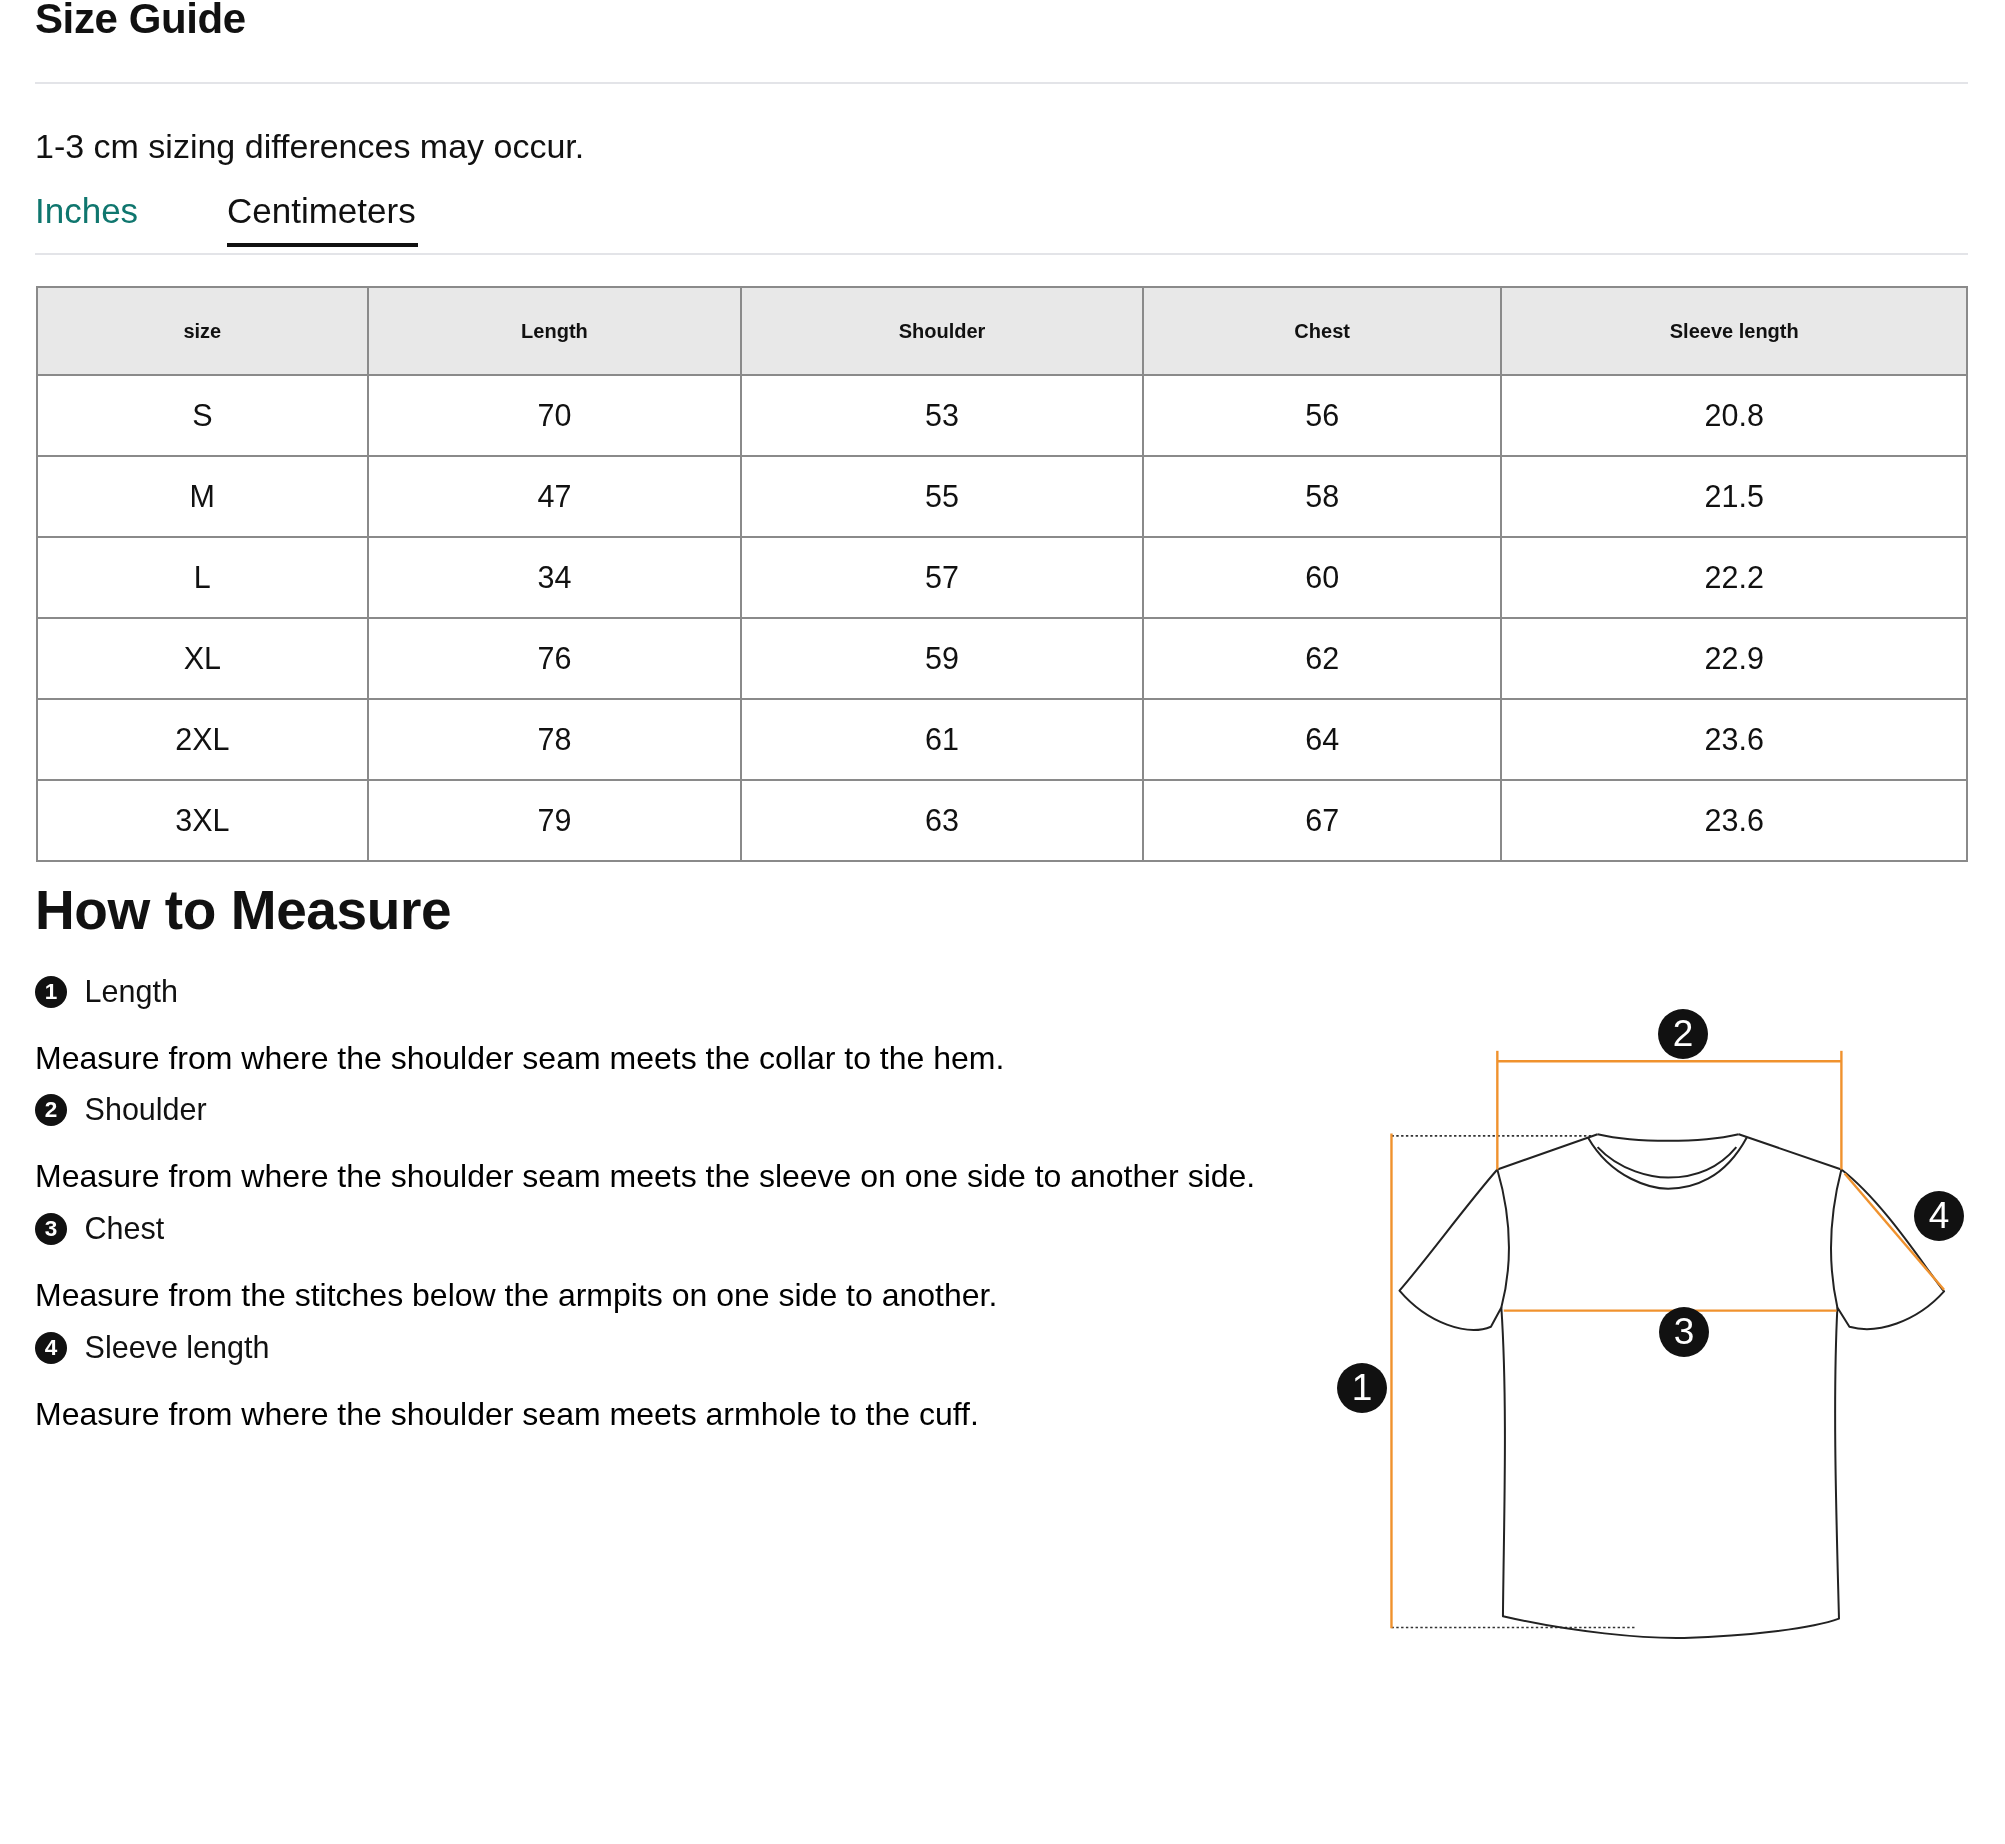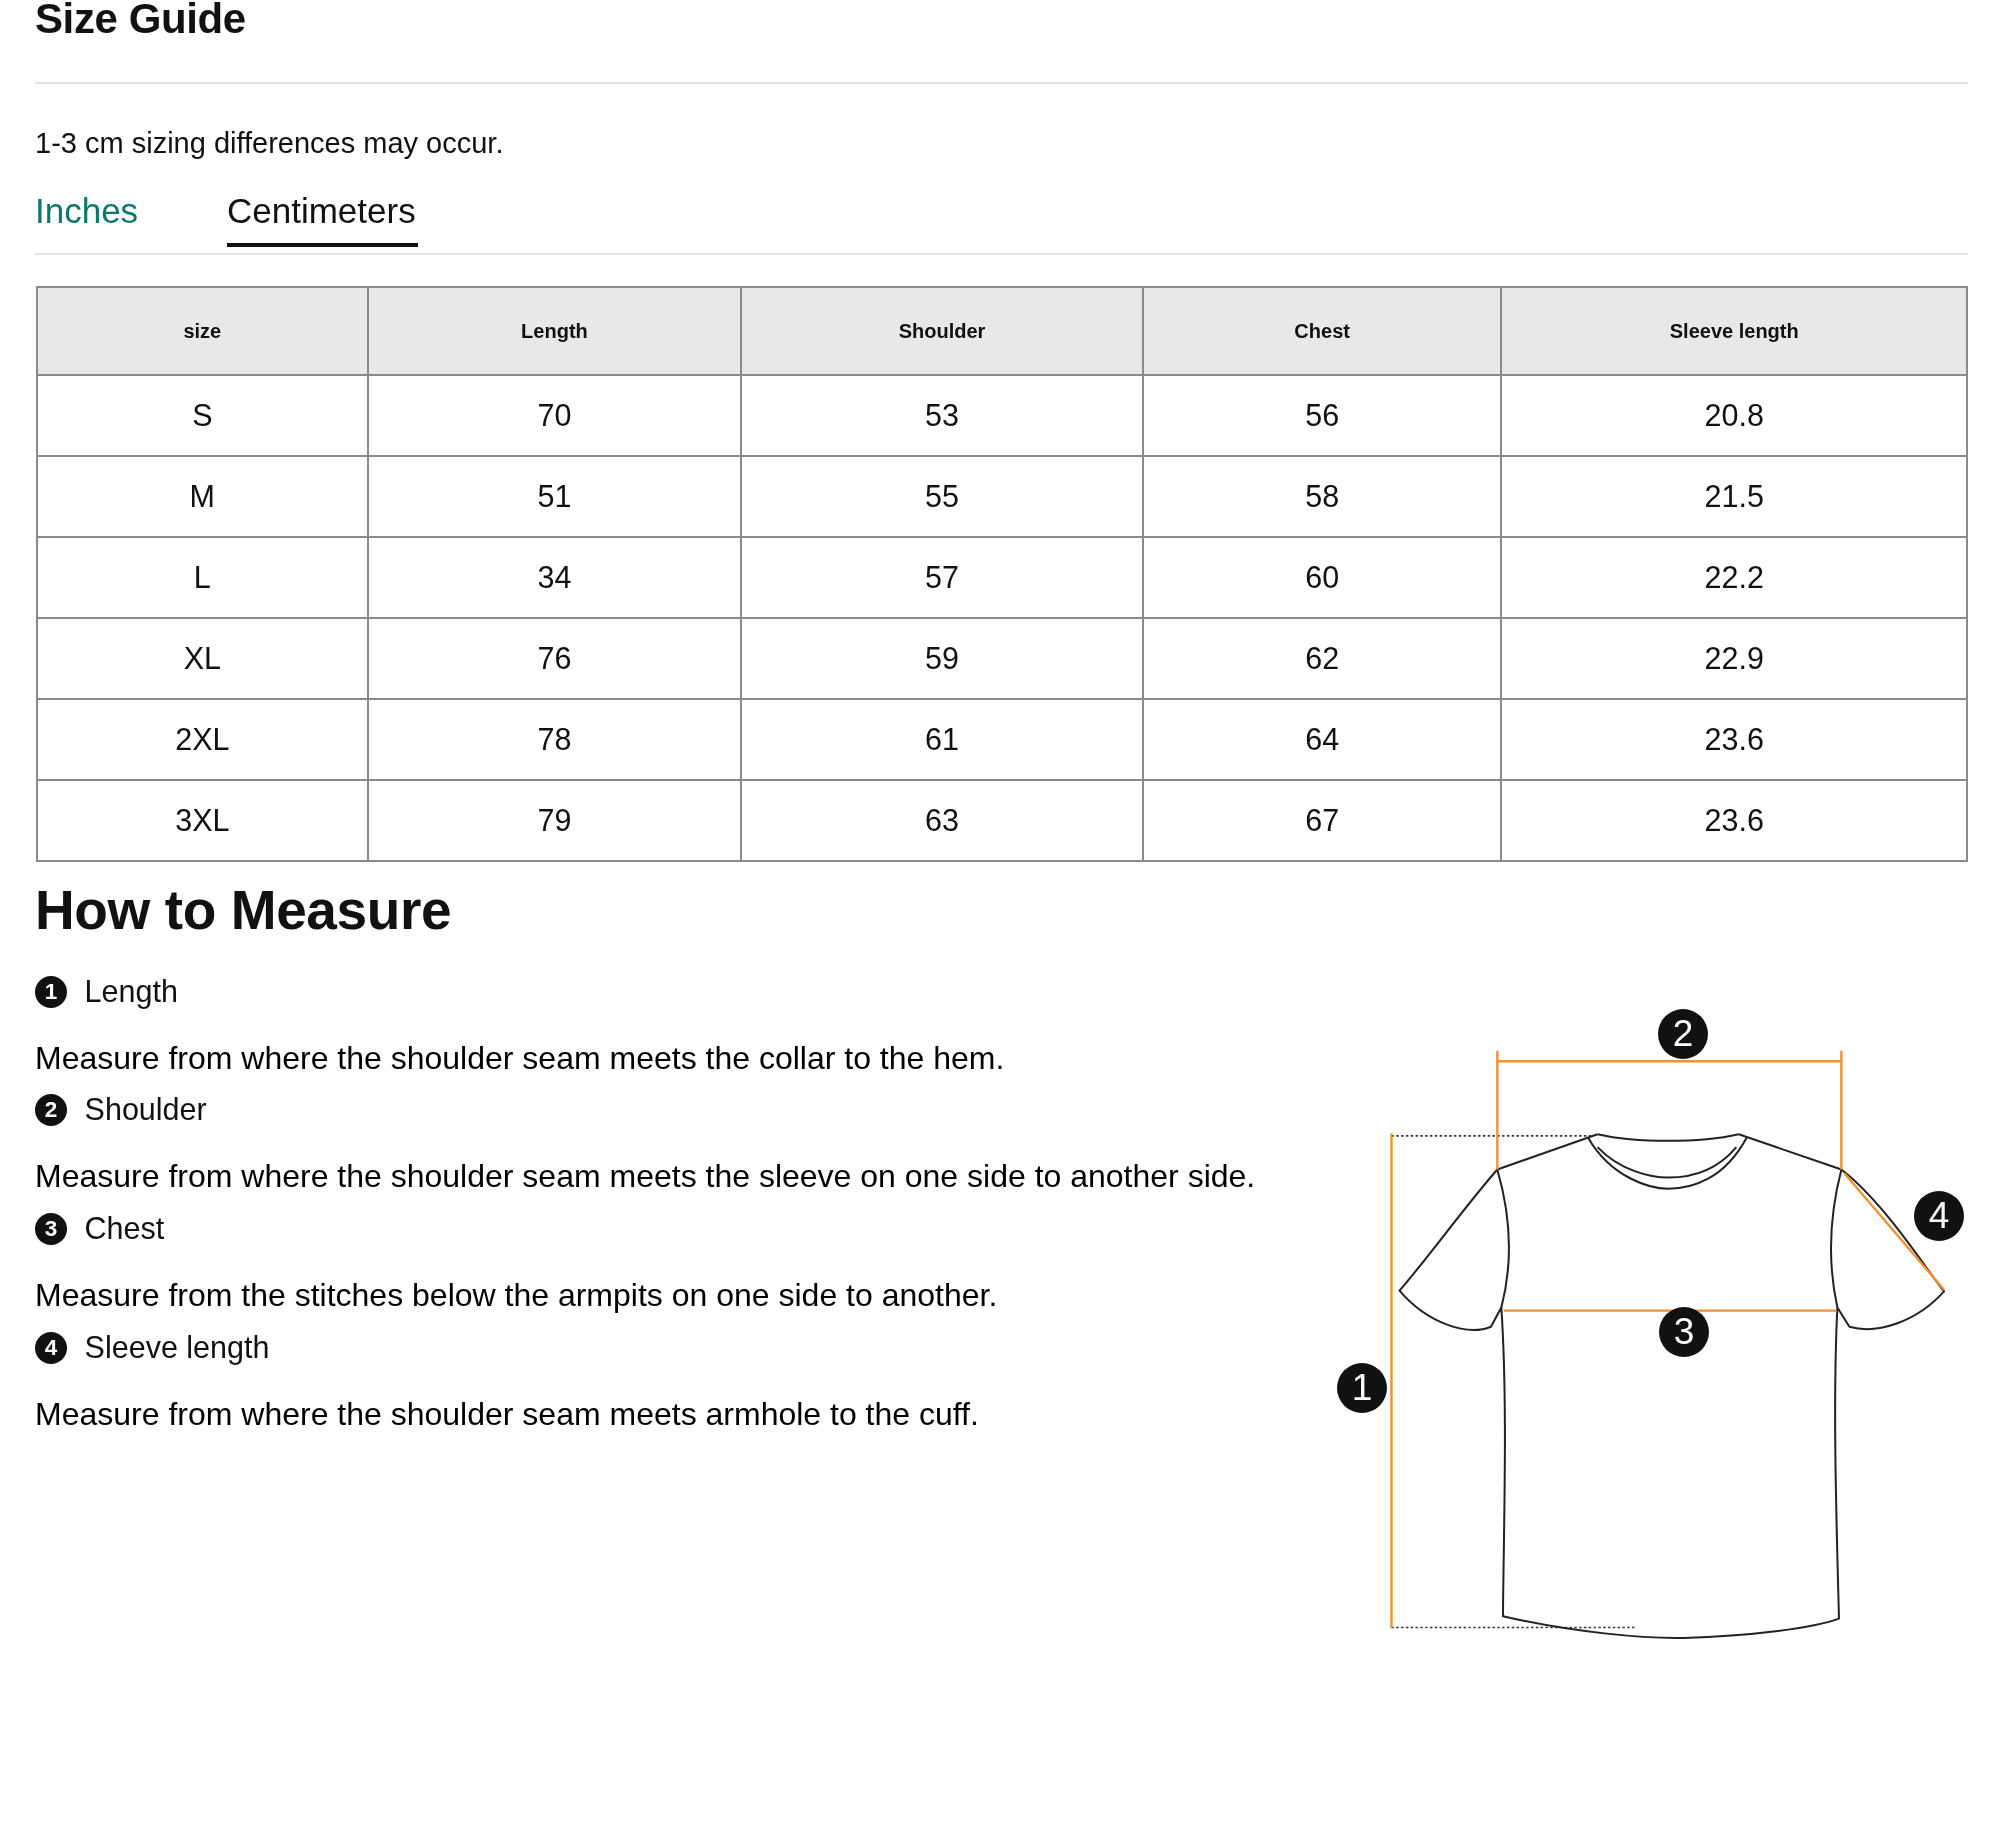--- a/index.html
+++ b/index.html
@@ -1,20 +1,20 @@
 <!DOCTYPE html>
 <html style="font-size:13px"><head>
 <meta charset="utf-8">
 <style>
   html, body { margin:0; padding:0; background:#ffffff; }
   body { width:2005px; height:1845px; position:relative; overflow:hidden;
          font-family:"Liberation Sans", sans-serif; color:#111; }
   .title { position:absolute; left:35px; top:-4.8px; font-size:42px; font-weight:700; letter-spacing:-0.4px; margin:0; }
   .divider { position:absolute; left:35px; width:1933px; height:2.4px; background:#e3e4e8; }
-  .note { position:absolute; left:35px; top:127px; font-size:29px; color:#111; }
+  .note { position:absolute; left:35px; top:127px; font-size:34px; color:#111; }
   .tabs { position:absolute; left:35px; top:191px; width:1933px; height:64px; }
   .tab { position:absolute; top:0; font-size:35px; cursor:pointer; padding-bottom:14.4px; }
   .tab.inactive { color:#0f766e; left:0; }
   .tab.active { color:#111; left:192px; }
   .tab.active::after { content:""; position:absolute; left:0; right:-2.4px; bottom:-1.6px; height:4px; background:#111; }
   table.size { position:absolute; left:36px; top:286px; width:1932px; border-collapse:collapse;
                border:2.4px solid #8a8a8a; font-size:30.5px; }
   table.size th, table.size td { border:2.4px solid #8a8a8a; text-align:center; }
   table.size th { background:#e8e8e8; height:84px; font-weight:700; font-size:20px; }
   table.size td { height:77px; color:#111; }
@@ -62,21 +62,21 @@
   <tbody>
     <tr>
       <td>S</td>
       <td>70</td>
       <td>53</td>
       <td>56</td>
       <td>20.8</td>
     </tr>
     <tr>
       <td>M</td>
-      <td>51</td>
+      <td>47</td>
       <td>55</td>
       <td>58</td>
       <td>21.5</td>
     </tr>
     <tr>
       <td>L</td>
       <td>34</td>
       <td>57</td>
       <td>60</td>
       <td>22.2</td>

